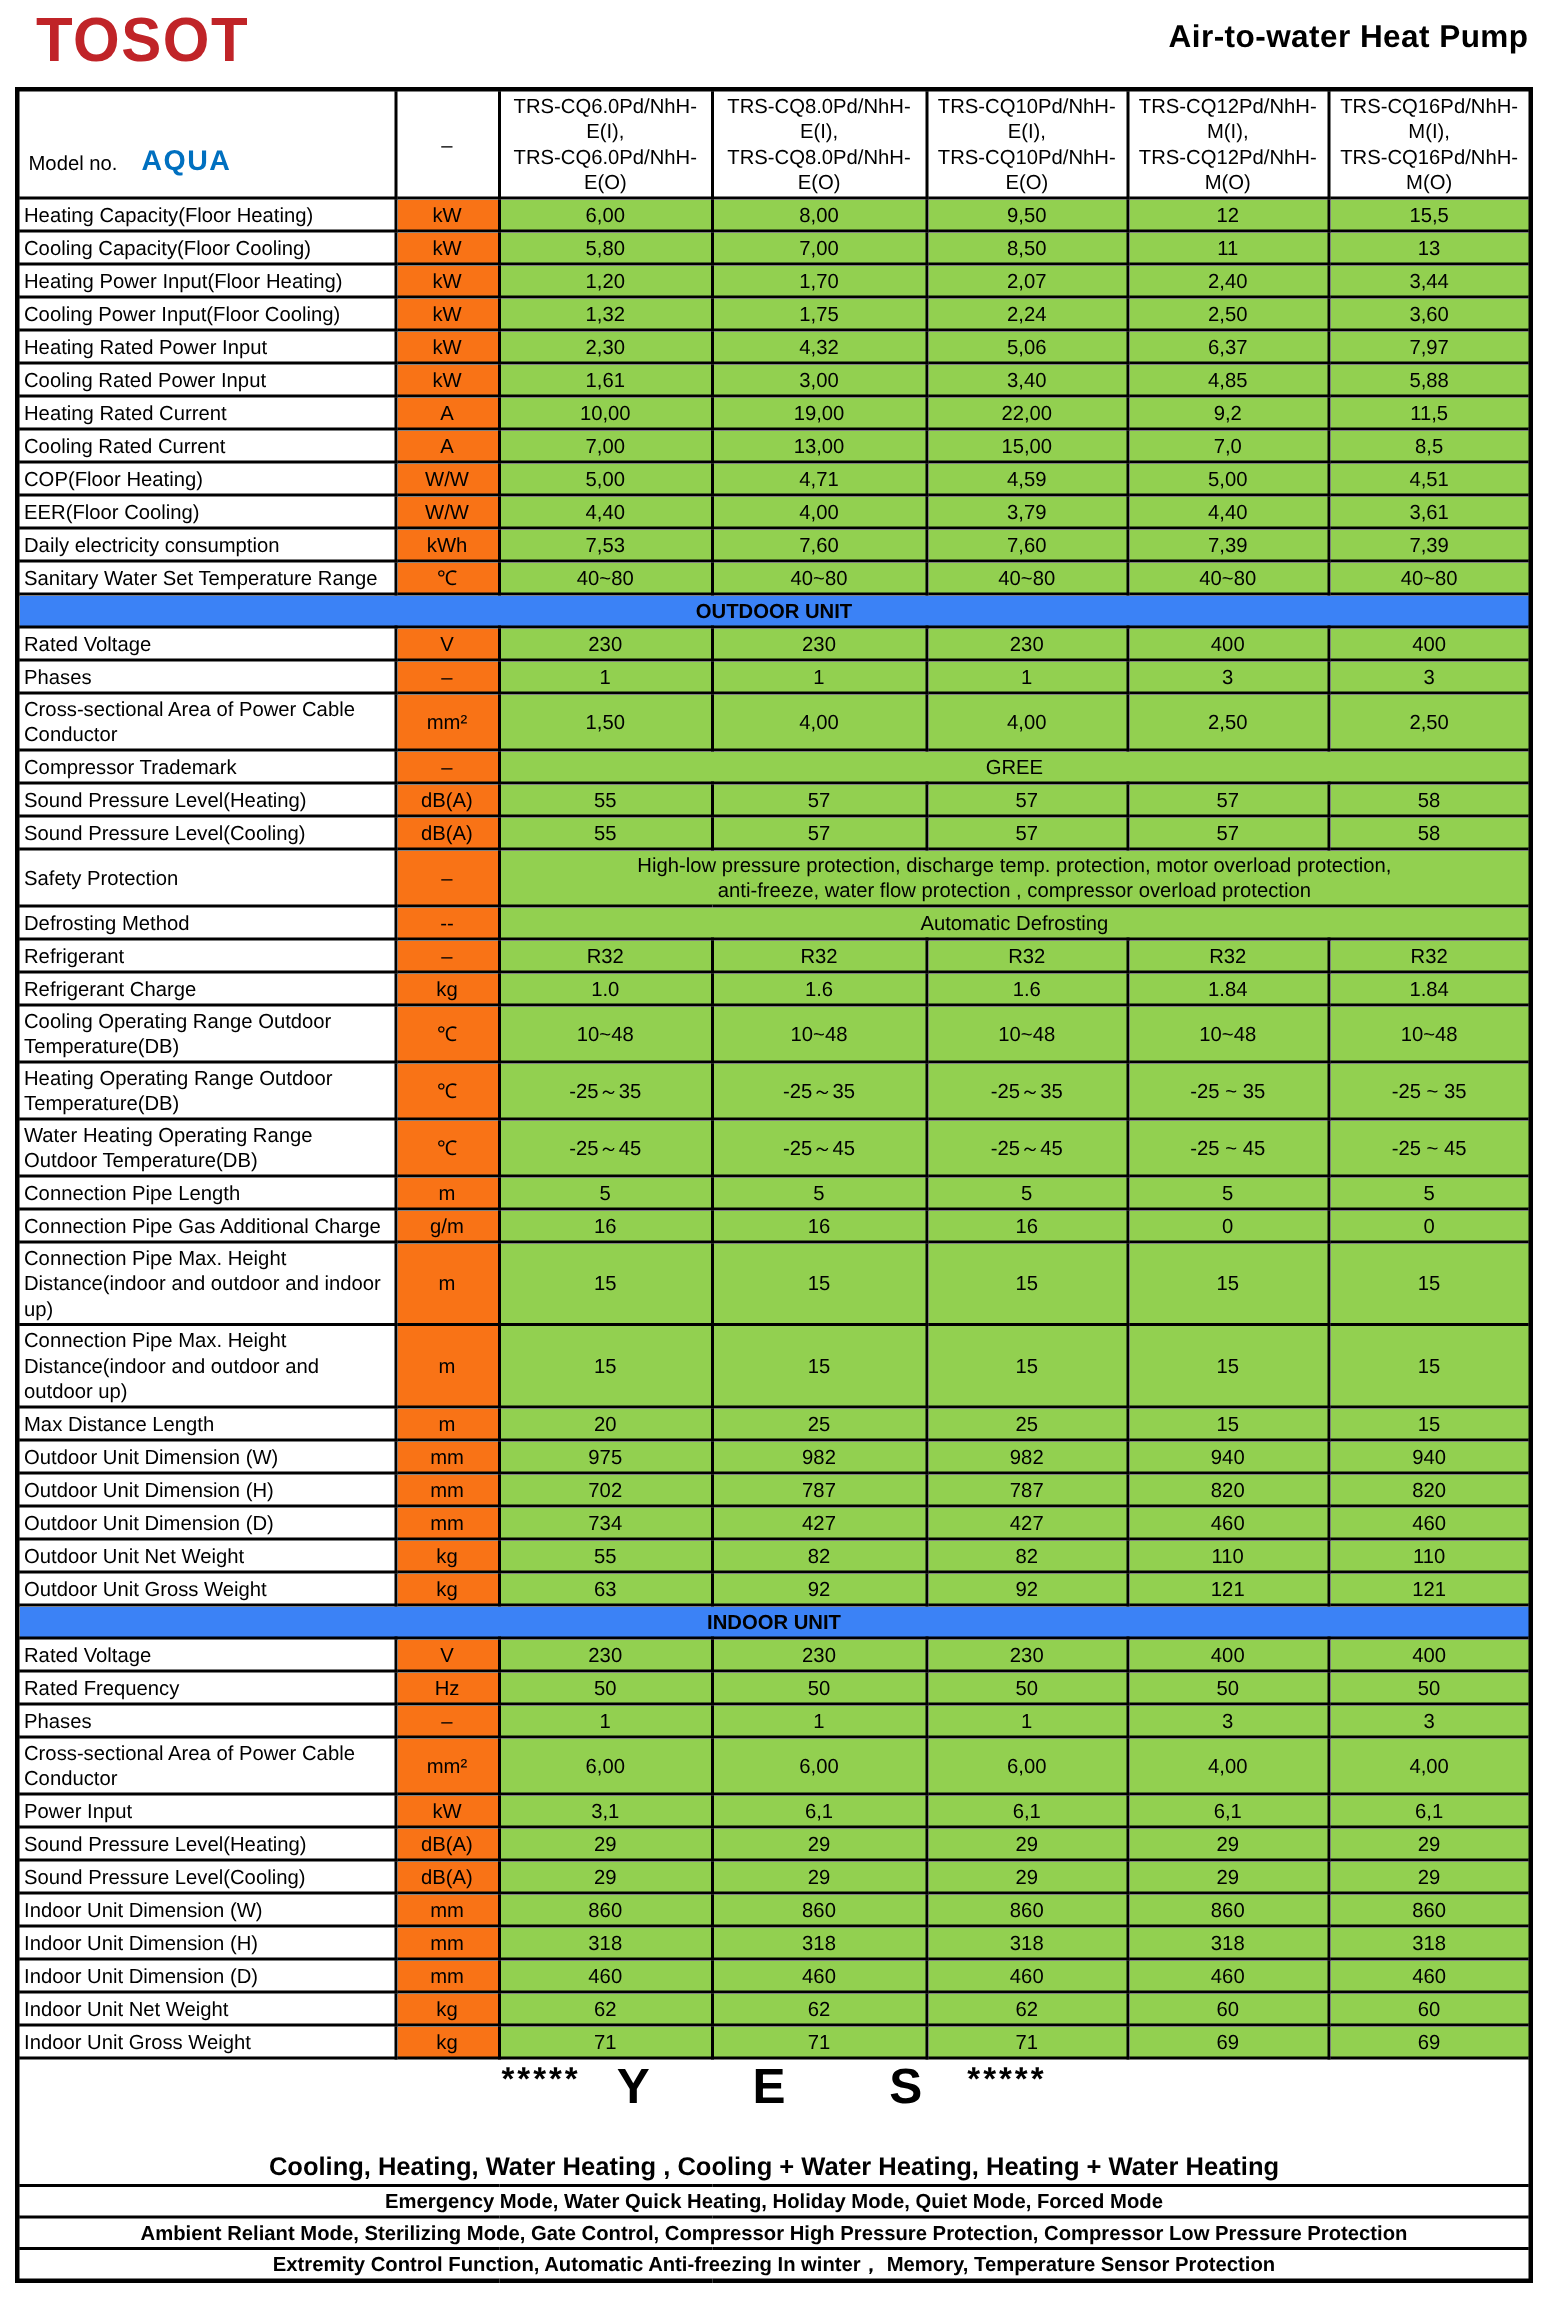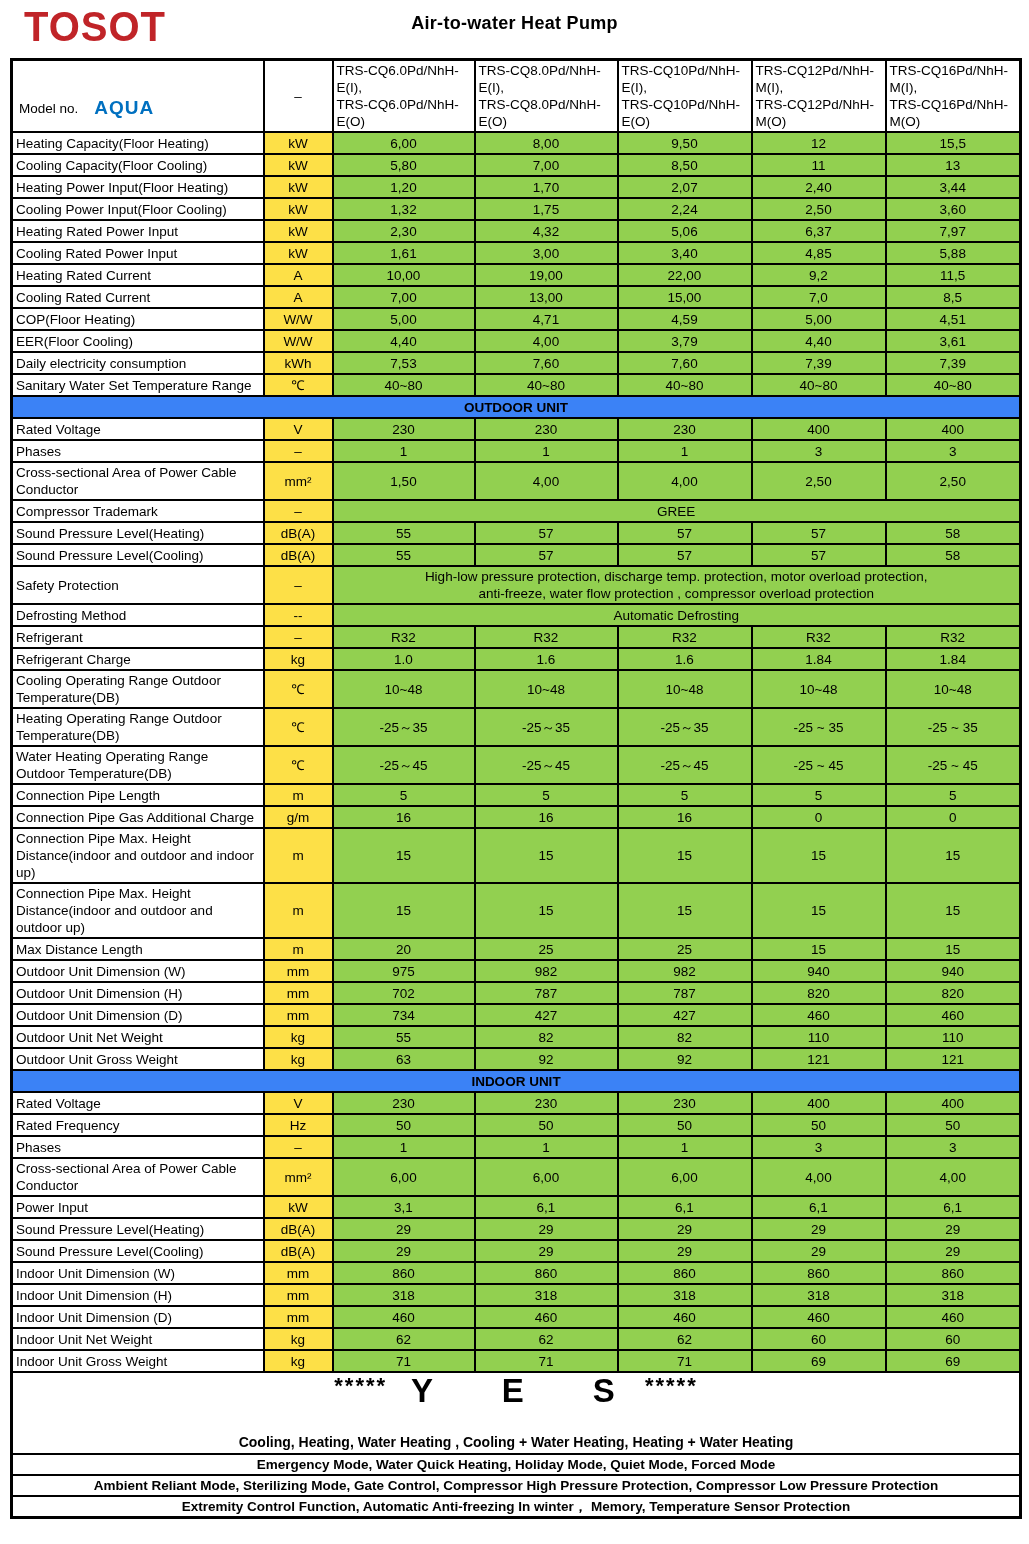--- a/index.html
+++ b/index.html
@@ -3,45 +3,45 @@
 <meta charset="utf-8">
 <style>
   html,body{margin:0;padding:0;background:#fff;}
   body{width:1029px;font-family:"Liberation Sans",sans-serif;color:#000;}
   .page{position:relative;width:1029px;min-height:1544px;background:#fff;}
 
   
   .brand-header{position:relative;height:58px;}
   .logo{position:absolute;left:24px;top:4px;font-size:40px;font-weight:800;
         color:#C02428;letter-spacing:1px;transform:scaleY(1.04);transform-origin:top left;}
-  .doc-title{position:absolute;left:10px;width:1009px;top:13px;text-align:center;
-        font-size:18px;font-weight:bold;letter-spacing:.3px;}
+  .doc-title{position:absolute;left:10px;width:1009px;top:13px;text-align:right;
+        font-size:21px;font-weight:bold;letter-spacing:.3px;}
 
   
   table.spec{margin-left:10px;width:1009px;border-collapse:collapse;table-layout:fixed;
         border:3px solid #000;}
   table.spec td{border:2px solid #000;font-size:13.5px;line-height:1.26;
         padding:1px 3px;vertical-align:middle;overflow:hidden;}
   td.label-cell{text-align:left;background:#fff;padding-left:5px;height:18px;}
-  td.unit-cell{text-align:center;background:#fde047;}
+  td.unit-cell{text-align:center;background:#f97316;}
   td.value-cell{text-align:center;background:#92D050;}
   td.merged-multiline{white-space:pre-line;padding:5px 8px;}
   td.banner-cell{background:#3b82f6;text-align:center;font-weight:bold;height:18px;}
 
   tr.model-row td{height:56px;background:#fff;}
-  td.model-col{font-size:10.5px;white-space:pre-line;line-height:1.45;}
+  td.model-col{font-size:10.5px;text-align:center;white-space:pre-line;line-height:1.45;}
   .model-label-wrap{display:flex;align-items:center;gap:16px;padding-left:3px;margin-top:24px;}
   .model-brand{color:#0070C0;font-size:19px;font-weight:bold;letter-spacing:1px;}
 
   
   td.yes-cell{background:#fff;text-align:center;padding:10px 0 9px;}
   .yes-line{font-weight:bold;font-size:33px;line-height:1;}
   .yes-stars{font-size:22px;vertical-align:9px;letter-spacing:2px;}
   .yes-text{letter-spacing:30px;margin-left:18px;padding-left:6px;}
-  .yes-sub{font-size:14px;font-weight:bold;margin-top:27px;}
+  .yes-sub{font-size:17px;font-weight:bold;margin-top:27px;}
   td.footer-cell{background:#fff;text-align:center;font-weight:bold;
         font-size:13.5px;padding:9px 6px;}
 </style>
 </head>
 <body>
 
 <div class="page">
   <div class="brand-header">
     <div class="logo">TOSOT</div>
     <div class="doc-title">Air-to-water Heat Pump</div>

